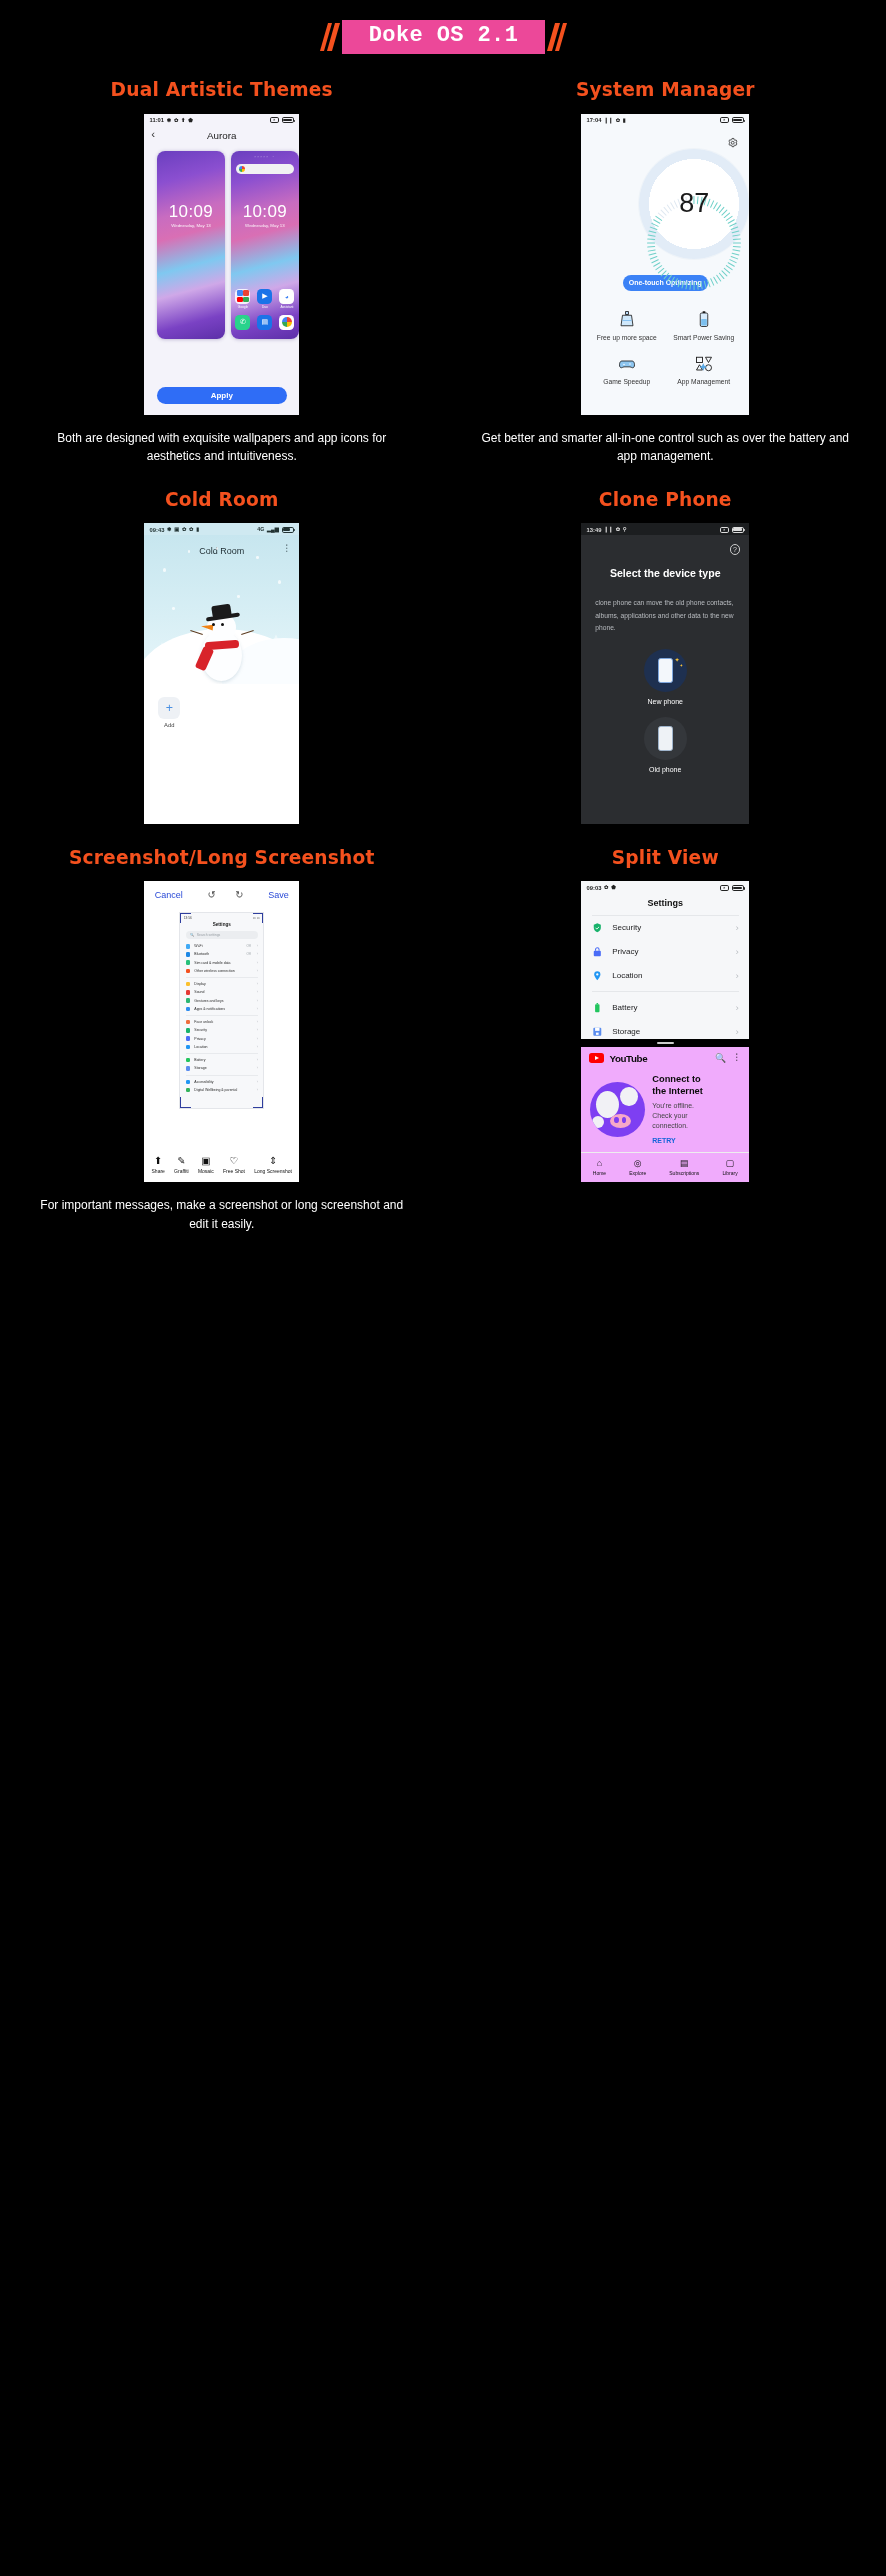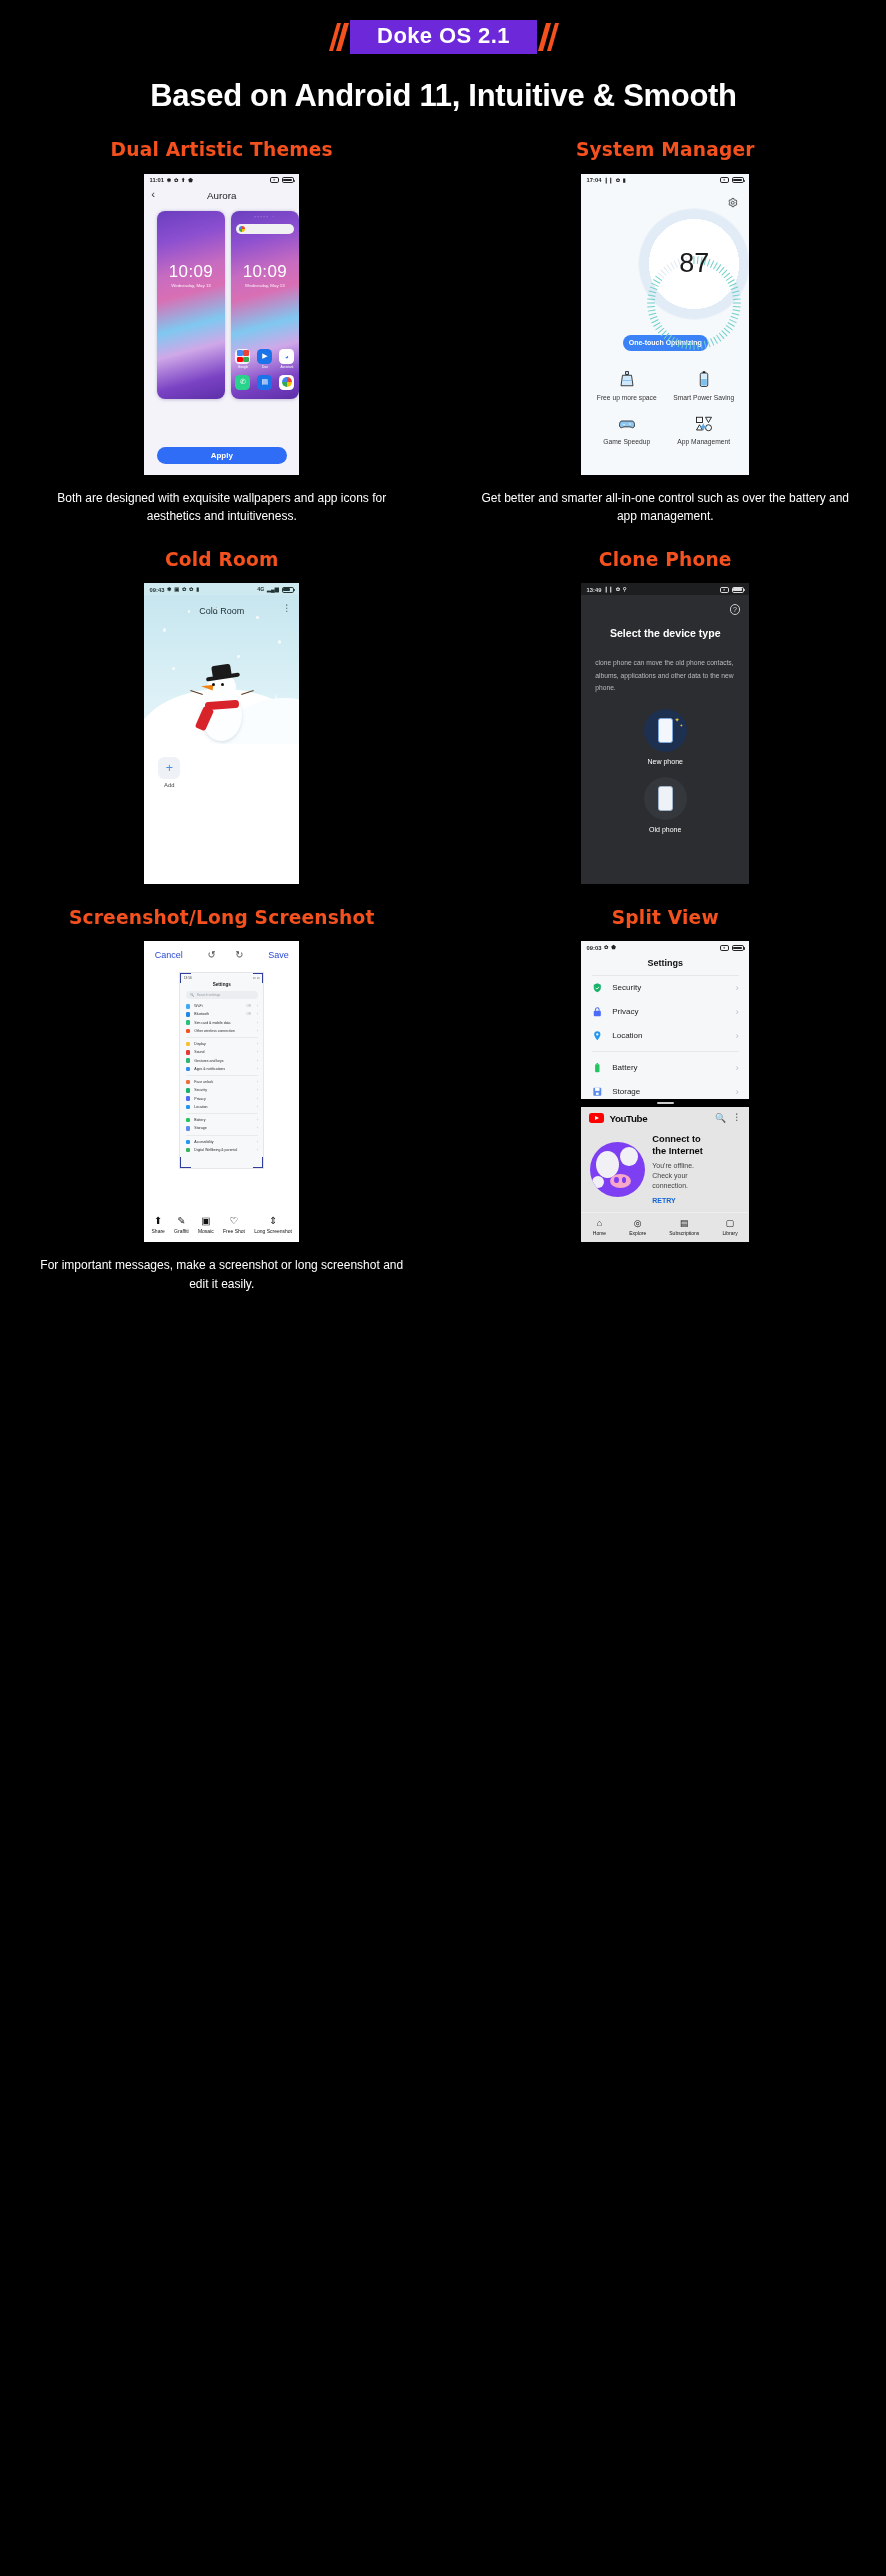--- a/index.html
+++ b/index.html
@@ -16,25 +16,25 @@
     display: inline-flex; align-items: center; justify-content: center;
     gap: 5.3px;
   }
   .slash-group { display: flex; gap: 3.5px; }
   .slash {
     width: 5.3px; height: 28px; background: #f4511e;
     transform: skewX(-16deg);
   }
   .slash.thin { width: 3.5px; }
   .badge-box {
-    background: #6d28d9; color: #fff;
+    background: #ec4899; color: #fff;
     padding: 4.4px 27px 6.2px 27px;
     font-size: 22px; font-weight: 700; letter-spacing: 0.4px;
     line-height: 1.1;
-    font-family: Liberation Sans, sans-serif;
+    font-family: Liberation Mono, monospace;
   }
   .hero-title {
     color: #fff; font-size: 31px; font-weight: 700;
     margin-top: 24px; letter-spacing: -0.3px;
     font-family: "Liberation Sans", sans-serif;
   }
   .hero-sub {
     color: #f2f2f2; font-size: 13.3px; line-height: 1.45;
     margin-top: 19.5px;
   }
@@ -199,21 +199,21 @@
   .sv-top{height:158px;background:#f6f7f9;position:relative;}
   .sv-top .sb{color:#222;}
   .sv-title{text-align:center;font-size:9px;font-weight:700;color:#111;margin:4.4px 0 7px;}
   .sv-hr{height:0.9px;background:#e5e7ea;margin:0 10.6px;}
   .sv-row{display:flex;align-items:center;padding:6.2px 10.6px;gap:9.8px;}
   .sv-row .nm{flex:1;font-size:8px;color:#1c1c1e;}
   .sv-row .ch{color:#b9bdc2;font-size:9.8px;}
   .sv-ic{width:10.6px;height:11.5px;flex:none;display:flex;align-items:center;justify-content:center;}
   .sv-handle{height:8px;background:#000;display:flex;align-items:center;justify-content:center;}
   .sv-handle i{width:17px;height:1.8px;background:#ccc;border-radius:1.8px;display:block;}
-  .yt{background:#e5e5e5;height:135px;position:relative;}
+  .yt{background:#f0abfc;height:135px;position:relative;}
   .yt-bar{display:flex;align-items:center;padding:5.3px 8px;gap:5.3px;}
   .yt-logo{width:15px;height:10.6px;background:#f00;border-radius:2.7px;display:flex;align-items:center;justify-content:center;}
   .yt-logo::after{content:"";border-left:4.4px solid #fff;border-top:2.7px solid transparent;border-bottom:2.7px solid transparent;margin-left:0.9px;}
   .yt-name{font-size:9.8px;font-weight:700;color:#0b0b0b;letter-spacing:-0.4px;flex:1;}
   .yt-body{display:flex;align-items:center;padding:5.3px 9px 0;gap:7px;}
   .cow{width:55px;height:55px;border-radius:50%;background:#7e3ff2;position:relative;flex:none;overflow:hidden;}
   .cow .blob{position:absolute;background:#f1f1f5;border-radius:50%;}
   .cow .snout{position:absolute;width:21px;height:14px;background:#f7a8c8;border-radius:50%;left:19.5px;top:32px;}
   .cow .snout::before,.cow .snout::after{content:"";position:absolute;width:4.4px;height:6.2px;background:#7e3ff2;border-radius:50%;top:3.5px;}
   .cow .snout::before{left:4.4px;} .cow .snout::after{right:4.4px;}
@@ -233,21 +233,20 @@
     <div class="slash-group">
       <span class="slash thin"></span>
         <span class="slash"></span>
     </div>
     <div class="badge-box">Doke OS 2.1</div>
     <div class="slash-group">
       <span class="slash"></span>
         <span class="slash thin"></span>
     </div>
   </div>
-  <div class="hero-title">Based on Android 11, Intuitive &amp; Smooth</div>
 </div>
 
 <div class="grid">
 
   <div class="cell">
     <div class="sect-title">Dual Artistic Themes</div>
     <div class="phone themes">
       <div class="sb">
         <span class="sb-l">
           <span>11:01</span>

